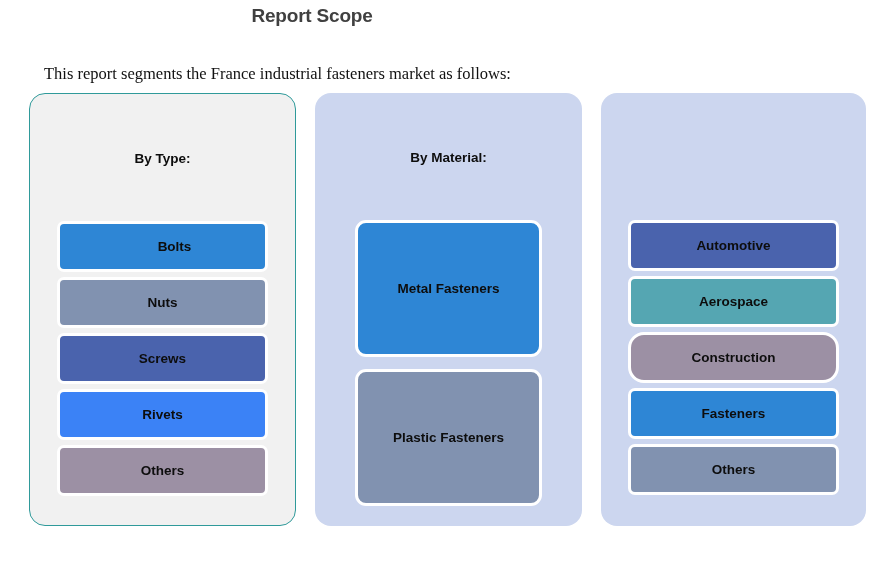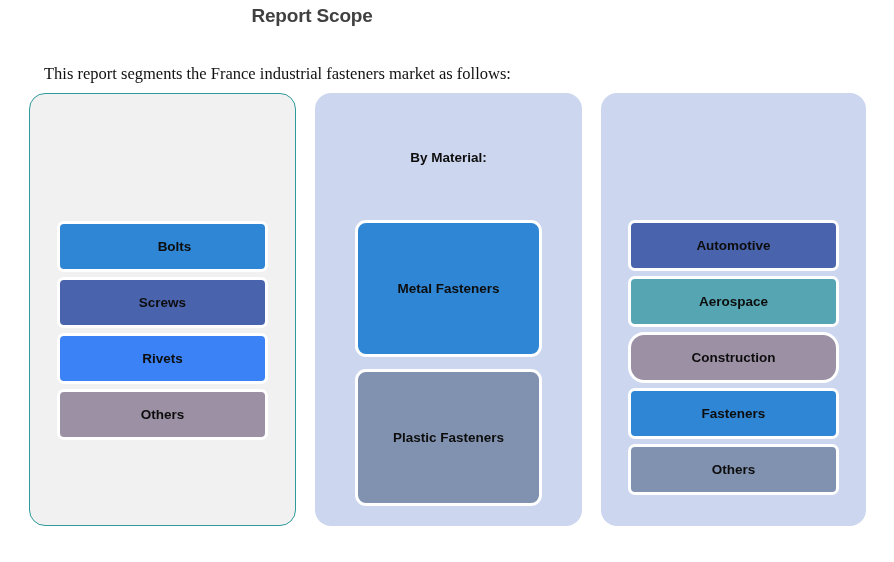--- a/index.html
+++ b/index.html
@@ -117,23 +117,27 @@
 </style>
 </head>
 <body>
 
 <div class="page-title">Report Scope</div>
 <div class="intro-line">This report segments the France industrial fasteners market as follows:</div>
 
 <div class="panel-row">
 
   <div class="panel panel-type">
+    <div class="panel-heading">By Type:</div>
     <div class="items">
       <div class="item item-sm" style="background: rgb(46, 134, 213); padding-left: 24px;">
         <span>Bolts</span>
+      </div>
+      <div class="item item-sm" style="background: rgb(129, 146, 176);">
+        <span>Nuts</span>
       </div>
       <div class="item item-sm" style="background: rgb(74, 99, 173);">
         <span>Screws</span>
       </div>
       <div class="item item-sm" style="background: #3b82f6; justify-content: center;">
         <span>Rivets</span>
       </div>
       <div class="item item-sm" style="background: rgb(156, 144, 164);">
         <span>Others</span>
       </div>

